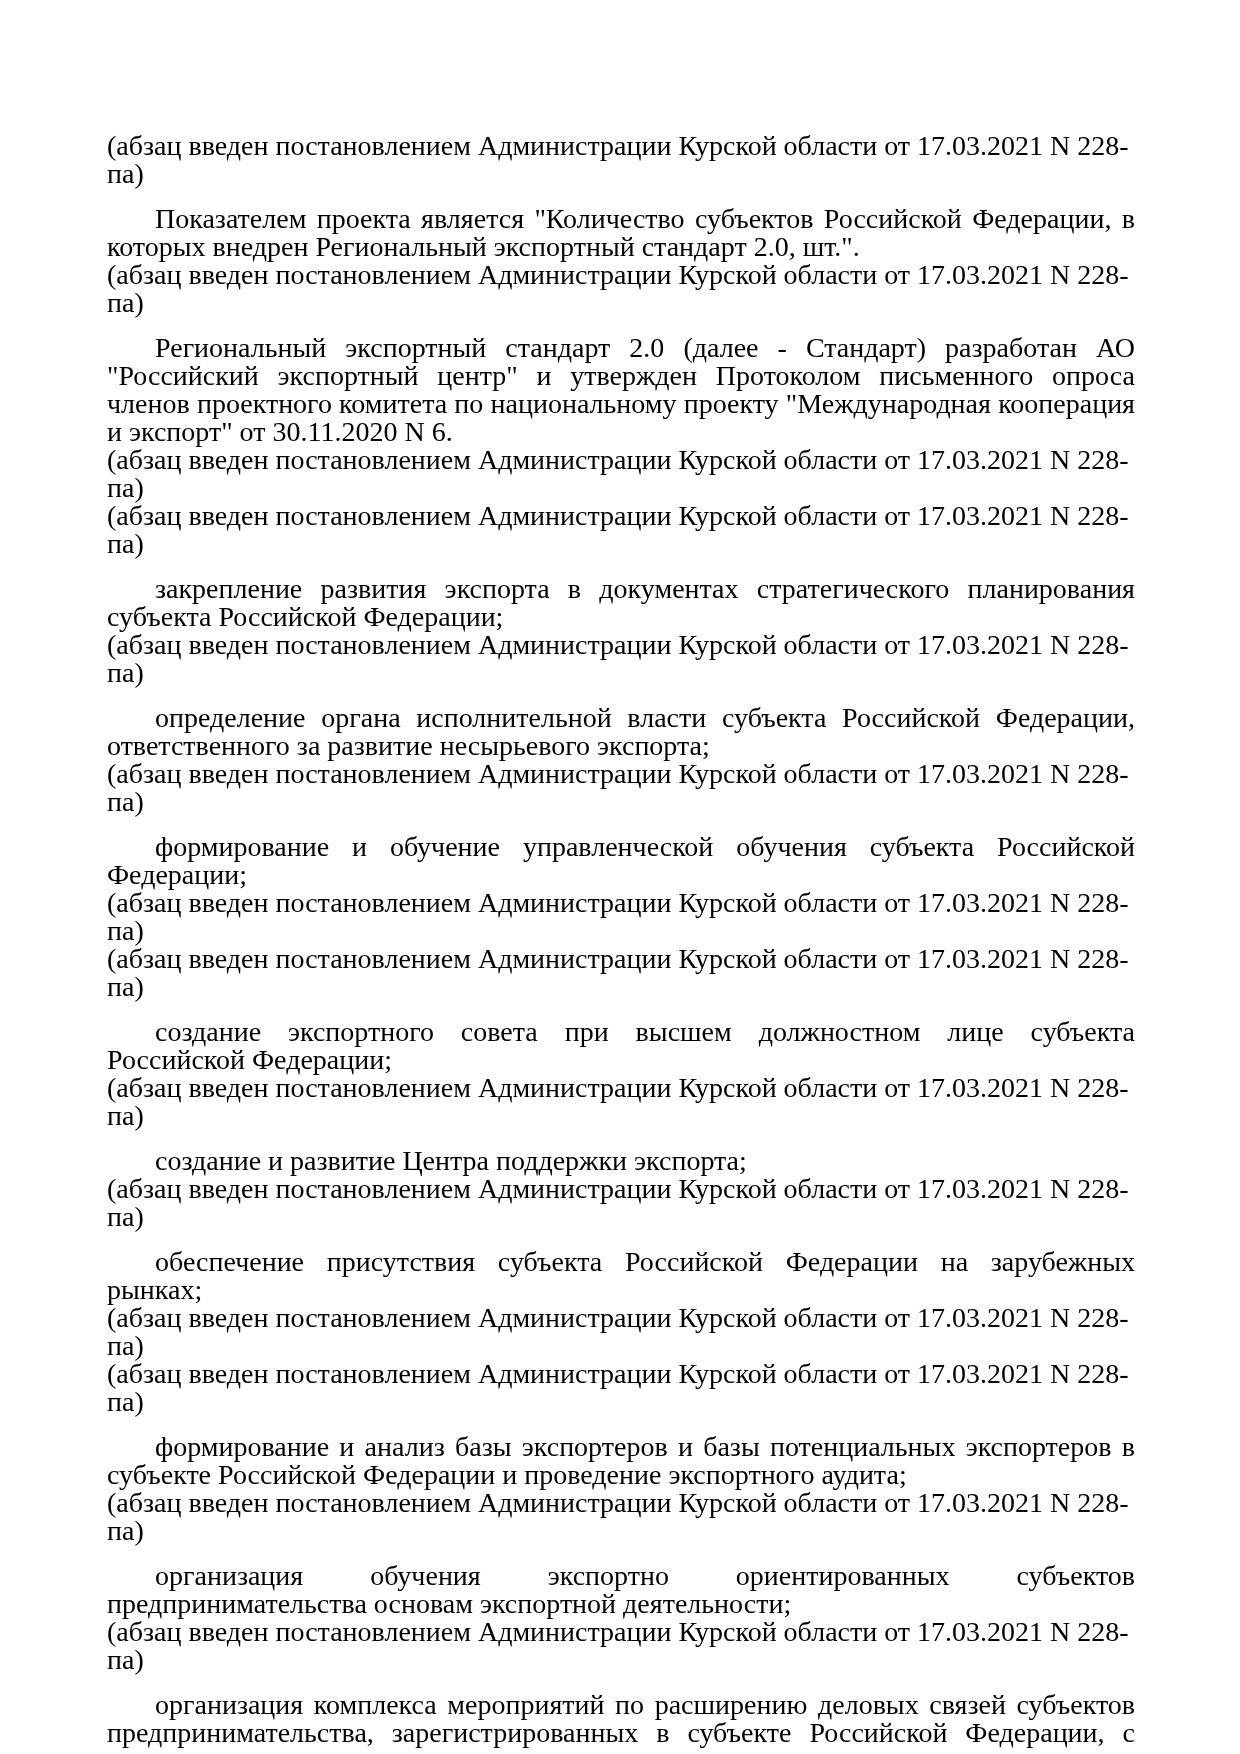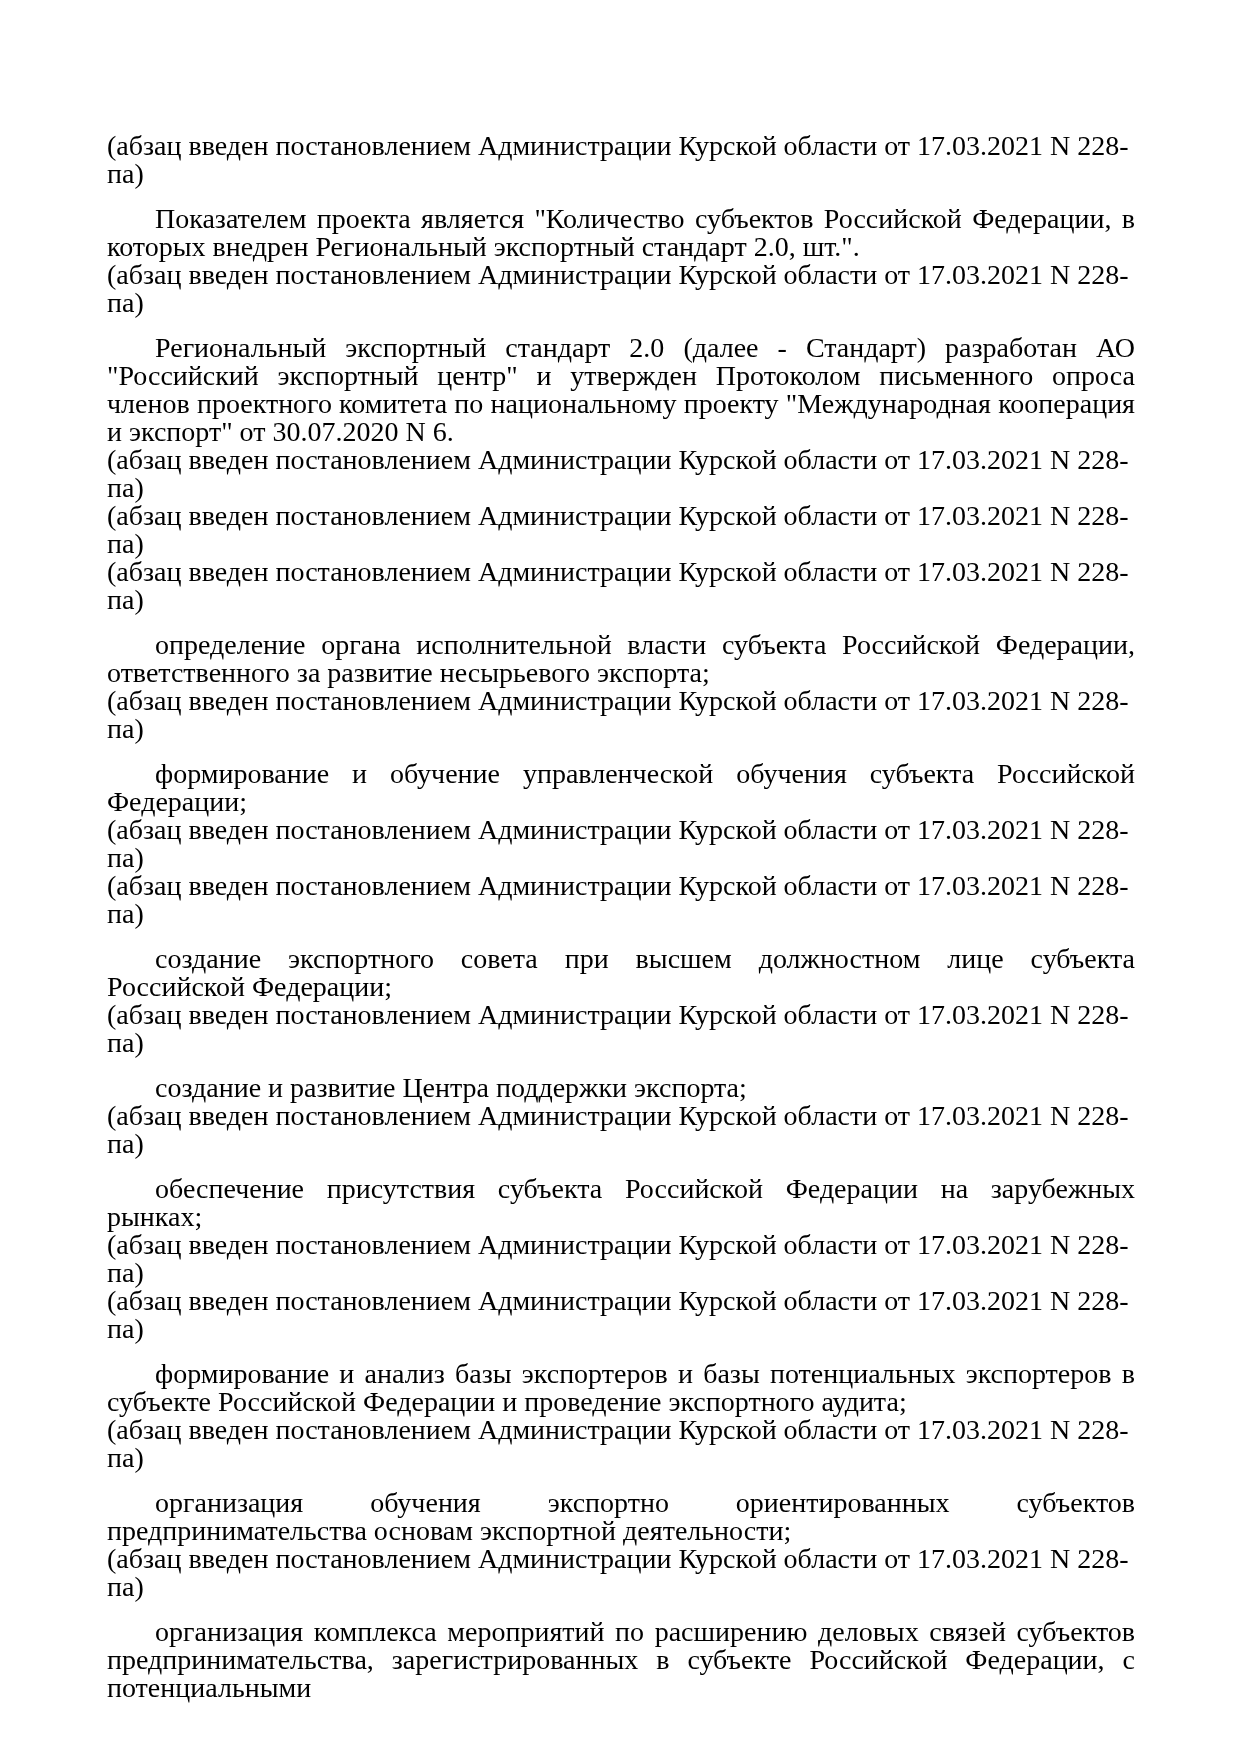--- a/index.html
+++ b/index.html
@@ -41,23 +41,24 @@
   }
 </style>
 </head>
 <body>
 
 <div class="page">
   <div class="doc-body">
       <p class="note">(абзац введен постановлением Администрации Курской области от 17.03.2021 N 228-па)</p>
       <p class="para">Показателем проекта является "Количество субъектов Российской Федерации, в которых внедрен Региональный экспортный стандарт 2.0, шт.".</p>
       <p class="note">(абзац введен постановлением Администрации Курской области от 17.03.2021 N 228-па)</p>
-      <p class="para">Региональный экспортный стандарт 2.0 (далее - Стандарт) разработан АО "Российский экспортный центр" и утвержден Протоколом письменного опроса членов проектного комитета по национальному проекту "Международная кооперация и экспорт" от 30.07.2020 N 6.</p>
+      <p class="para">Региональный экспортный стандарт 2.0 (далее - Стандарт) разработан АО "Российский экспортный центр" и утвержден Протоколом письменного опроса членов проектного комитета по национальному проекту "Международная кооперация и экспорт" от 30.11.2020 N 6.</p>
       <p class="note">(абзац введен постановлением Администрации Курской области от 17.03.2021 N 228-па)</p>
       <p class="note">(абзац введен постановлением Администрации Курской области от 17.03.2021 N 228-па)</p>
+      <p class="para">закрепление развития экспорта в документах стратегического планирования субъекта Российской Федерации;</p>
       <p class="note">(абзац введен постановлением Администрации Курской области от 17.03.2021 N 228-па)</p>
       <p class="para">определение органа исполнительной власти субъекта Российской Федерации, ответственного за развитие несырьевого экспорта;</p>
       <p class="note">(абзац введен постановлением Администрации Курской области от 17.03.2021 N 228-па)</p>
       <p class="para">формирование и обучение управленческой обучения субъекта Российской Федерации;</p>
       <p class="note">(абзац введен постановлением Администрации Курской области от 17.03.2021 N 228-па)</p>
       <p class="note">(абзац введен постановлением Администрации Курской области от 17.03.2021 N 228-па)</p>
       <p class="para">создание экспортного совета при высшем должностном лице субъекта Российской Федерации;</p>
       <p class="note">(абзац введен постановлением Администрации Курской области от 17.03.2021 N 228-па)</p>
       <p class="para">создание и развитие Центра поддержки экспорта;</p>
       <p class="note">(абзац введен постановлением Администрации Курской области от 17.03.2021 N 228-па)</p>

